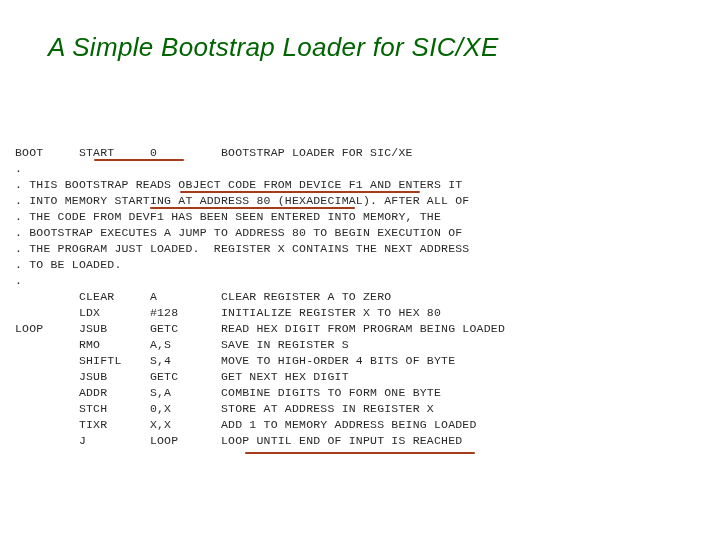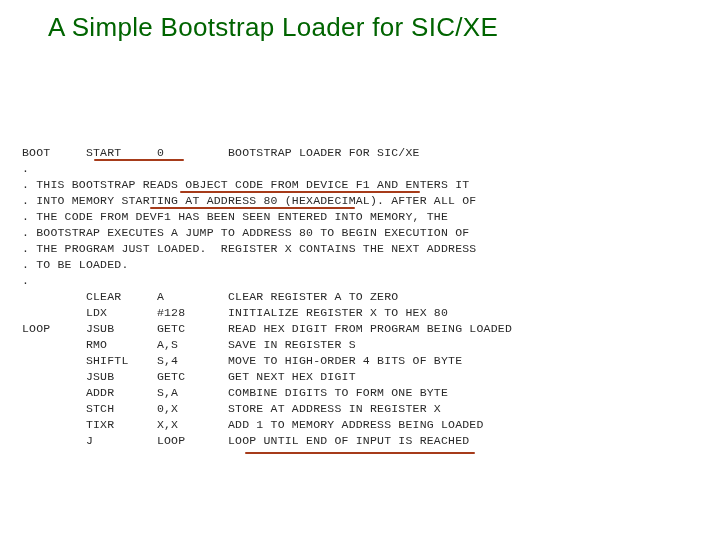--- a/index.html
+++ b/index.html
@@ -8,27 +8,28 @@
     width: 720px;
     height: 540px;
     background: #ffffff;
     font-family: Arial, Helvetica, sans-serif;
     position: relative;
   }
   .title {
     color: #006400;
     font-size: 26px;
     font-weight: normal;
-    padding: 12px 0 0 48px;
+    padding: 32px 0 0 48px;
     font-family: Arial, Helvetica, sans-serif;
     letter-spacing: 0.3px;
+    font-style: italic;
   }
   .listing {
     position: absolute;
-    left: 22px;
+    left: 15px;
     top: 145px;
     font-family: "Courier New", Courier, monospace;
     font-size: 11.5px;
     line-height: 16px;
     white-space: pre;
     color: #2a2a2a;
     letter-spacing: 0.2px;
   }
   .underline {
     position: absolute;

